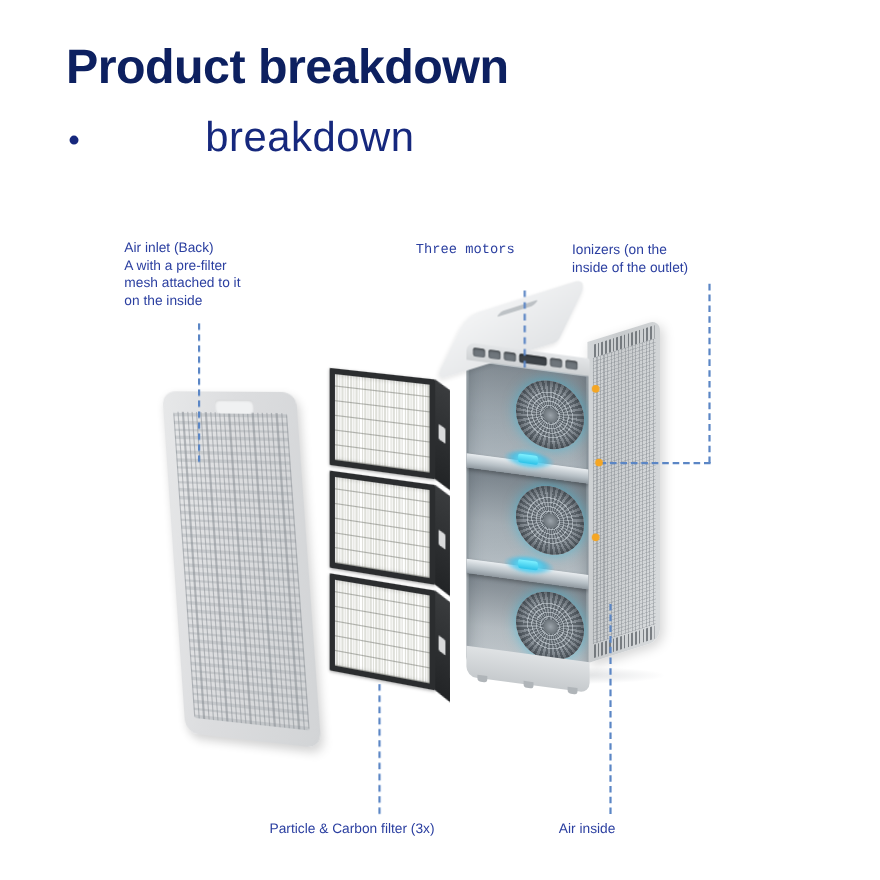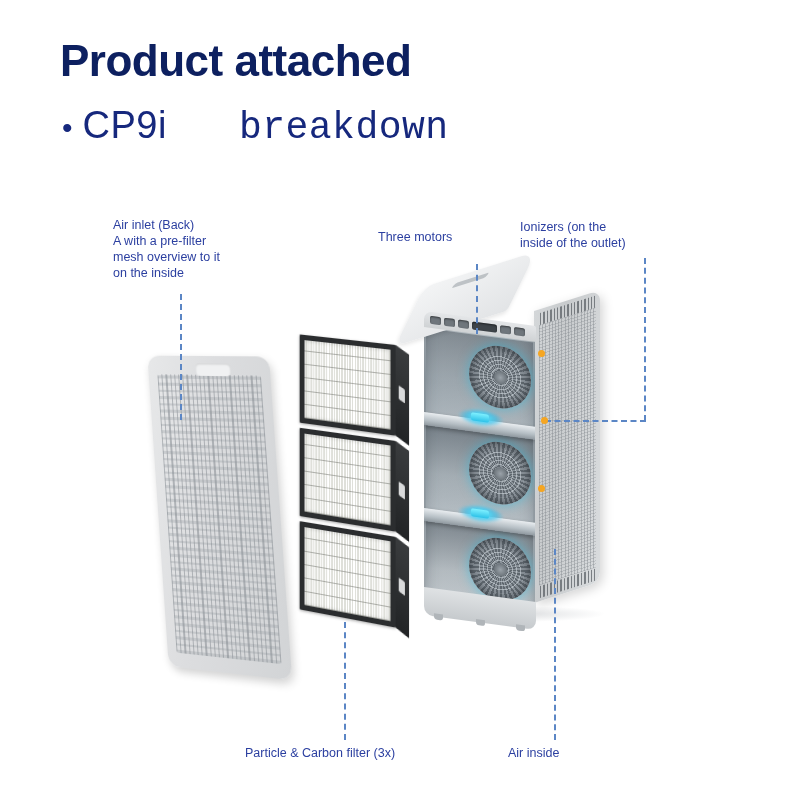--- a/index.html
+++ b/index.html
@@ -47,34 +47,33 @@
     color: #16287d;
     letter-spacing: 0.5px;
     white-space: nowrap;
   }
   .sub-word {
     font-size: 38px;
     font-weight: 400;
     color: #16287d;
     letter-spacing: 0.5px;
     white-space: nowrap;
-    margin-left: 72px;
-    font-family: Liberation Mono, monospace;
+    margin-left: 104px;
   }
 
   
   .callout {
     position: absolute;
     font-size: 12.5px;
     line-height: 16px;
     color: #2b3fa0;
     white-space: pre-line;
   }
   #callout-air-inlet  { left: 113px; top: 217px; width: 180px; }
-  #callout-motors     { left: 378px; top: 229px; width: 130px; }
+  #callout-motors     { left: 378px; top: 219px; width: 130px; font-family: Liberation Mono, monospace; }
   #callout-ionizers   { left: 520px; top: 219px; width: 165px; }
   #callout-filter     { left: 245px; top: 745px; width: 230px; }
   #callout-outlet     { left: 508px; top: 745px; width: 120px; }
 
   
   .leader { position: absolute; }
   .leader-v {
     border-left: 2px dashed #5b86c5;
     width: 0;
   }
@@ -362,24 +361,23 @@
     position: absolute;
     left: 436px; top: 606px;
     width: 170px; height: 16px;
     background: radial-gradient(ellipse at 50% 50%, rgba(60,70,80,.17), rgba(0,0,0,0) 70%);
   }
 </style>
 </head>
 <body>
 
 <div id="header">
-  <div id="page-title">Product attached</div>
+  <div id="page-title">Product breakdown</div>
   <div id="subtitle-row">
     <span class="sub-bullet">•</span>
-    <span class="sub-model">CP9i</span>
     <span class="sub-word">breakdown</span>
   </div>
 </div>
 
 <div id="artwork">
 
   <div id="back-panel">
     <div class="panel-body"></div>
     <div class="panel-mesh"></div>
     <div class="panel-handle"></div>
@@ -459,19 +457,19 @@
 <div class="leader leader-h" id="leader-ionizers-h"></div>
 <div class="leader leader-v" id="leader-filter"></div>
 <div class="leader leader-v" id="leader-outlet"></div>
 
 <div class="dot" id="dot-1"></div>
 <div class="dot" id="dot-2"></div>
 <div class="dot" id="dot-3"></div>
 
 <div class="callout" id="callout-air-inlet">Air inlet (Back)
 A with a pre-filter
-mesh overview to it
+mesh attached to it
 on the inside</div>
 <div class="callout" id="callout-motors">Three motors</div>
 <div class="callout" id="callout-ionizers">Ionizers (on the
 inside of the outlet)</div>
 <div class="callout" id="callout-filter">Particle &amp; Carbon filter (3x)</div>
 <div class="callout" id="callout-outlet">Air inside</div>
 
 </body></html>

